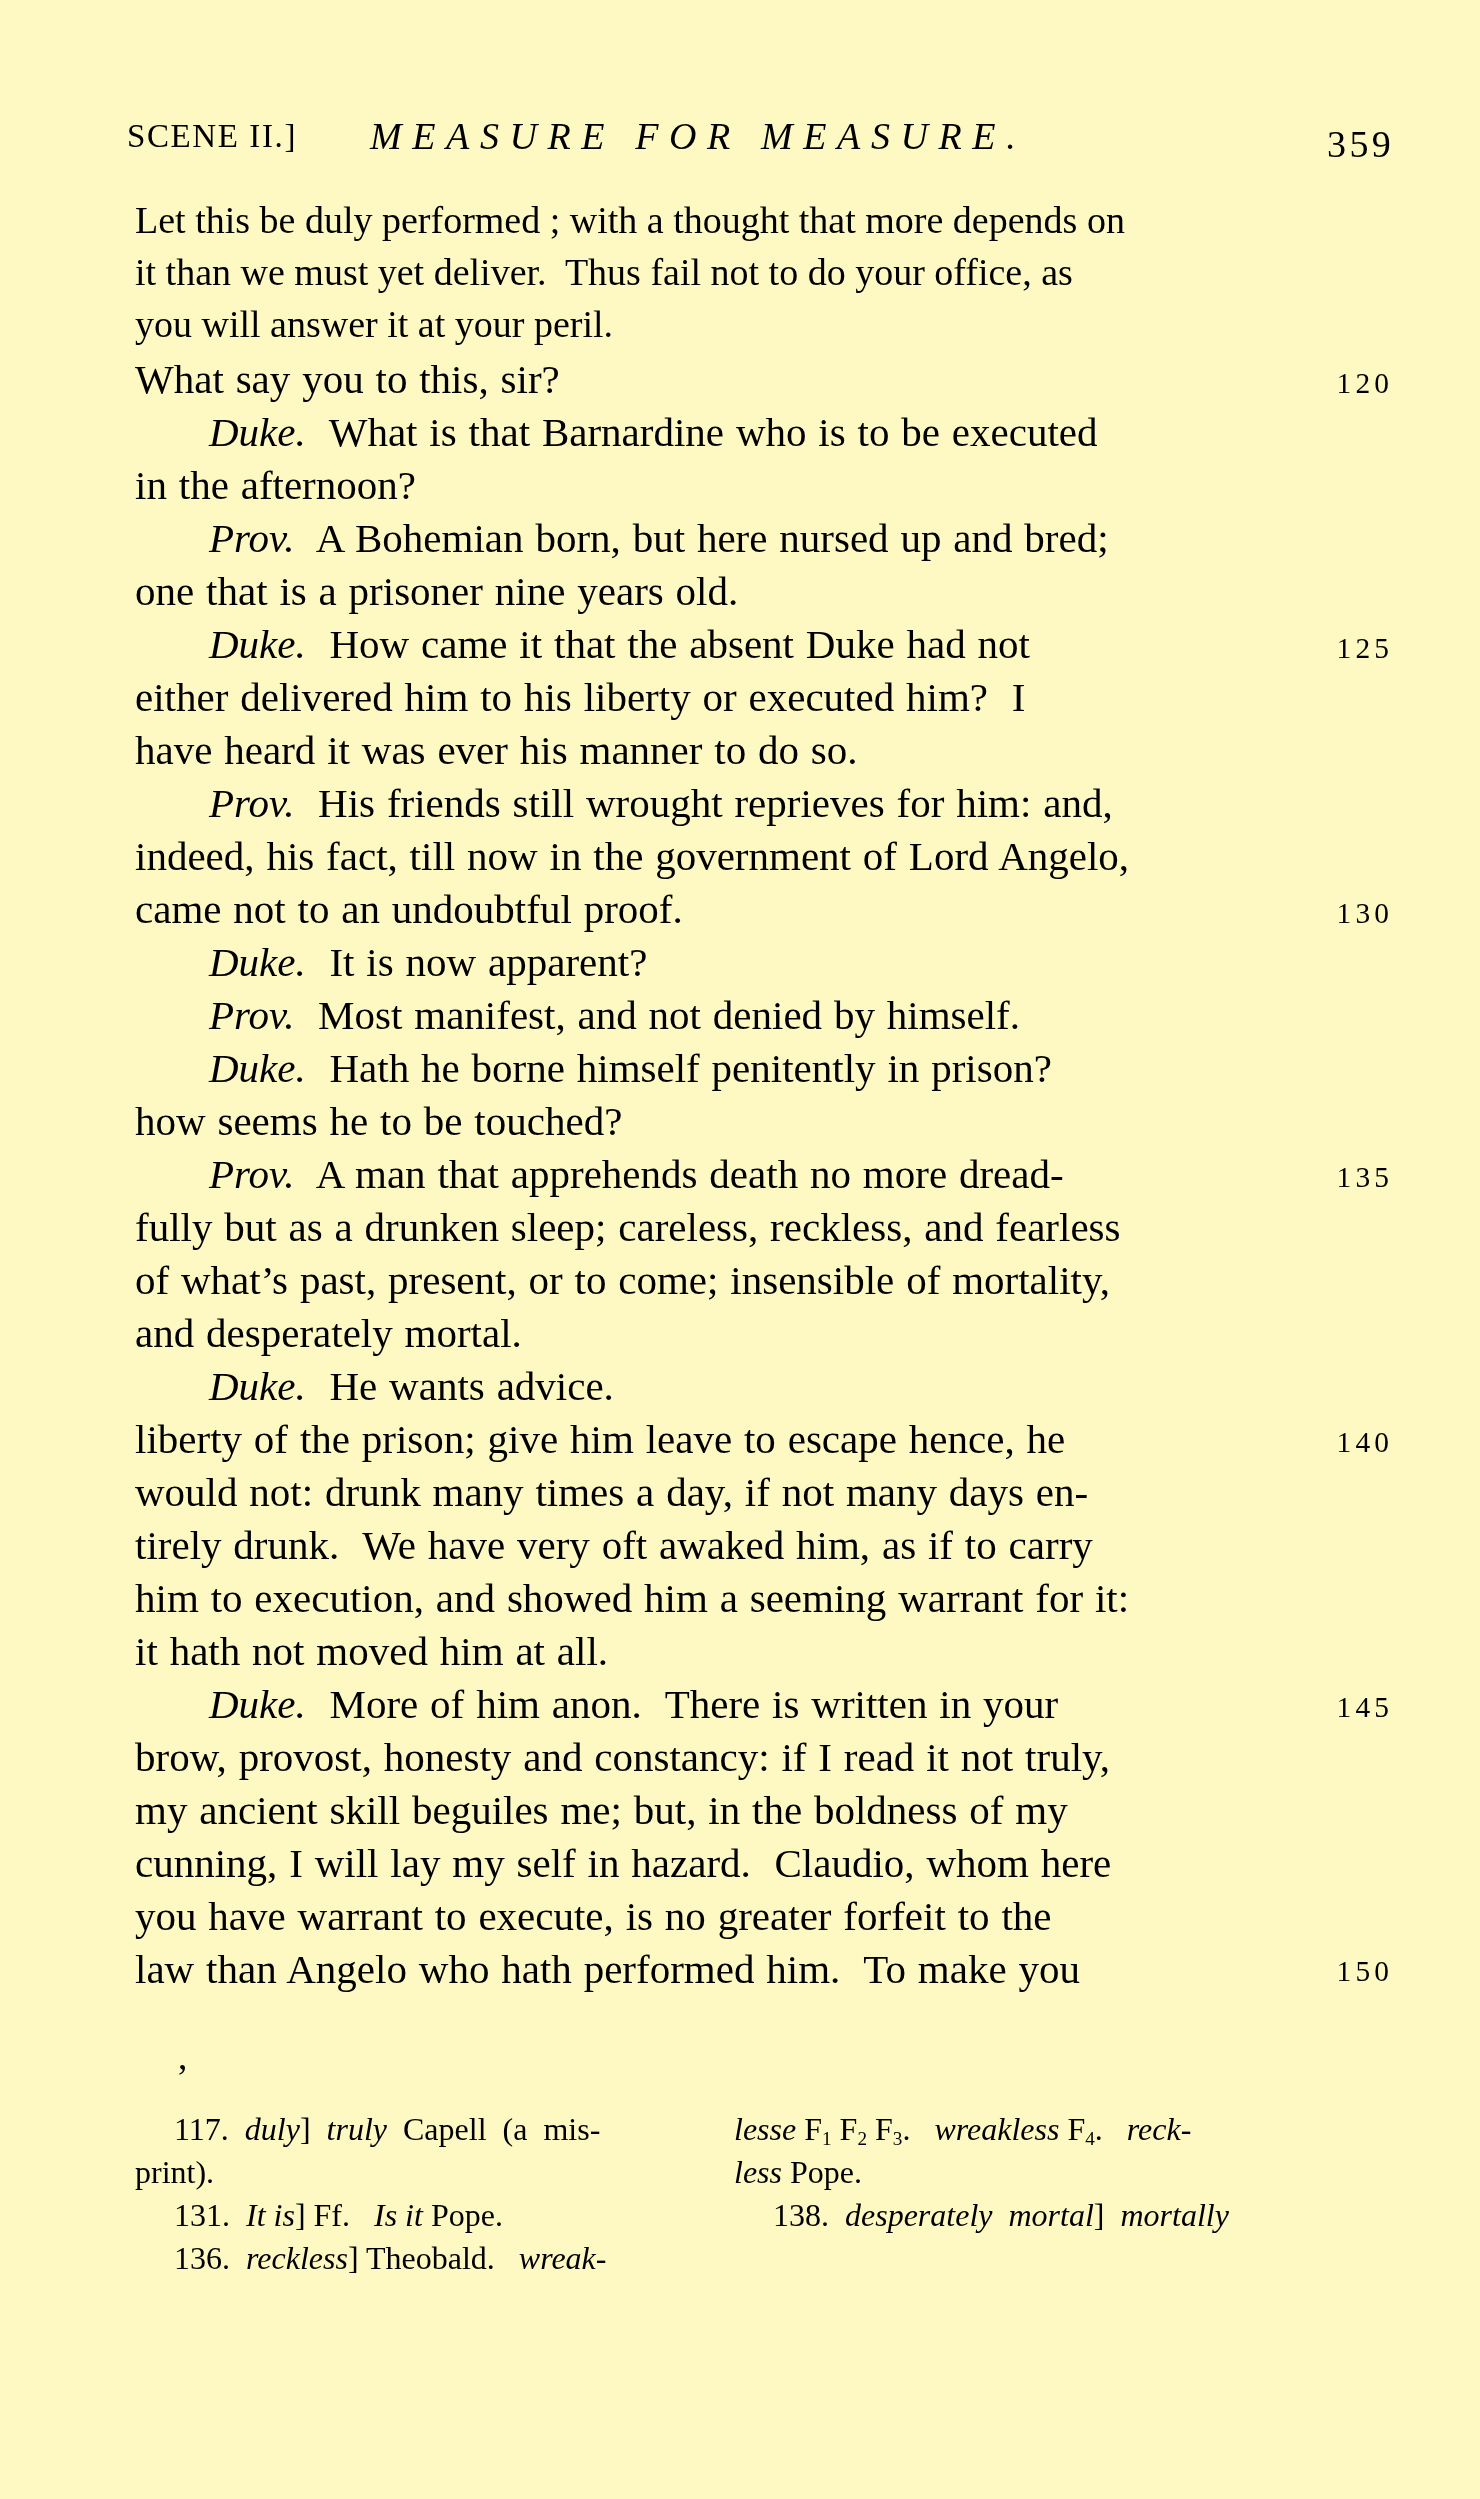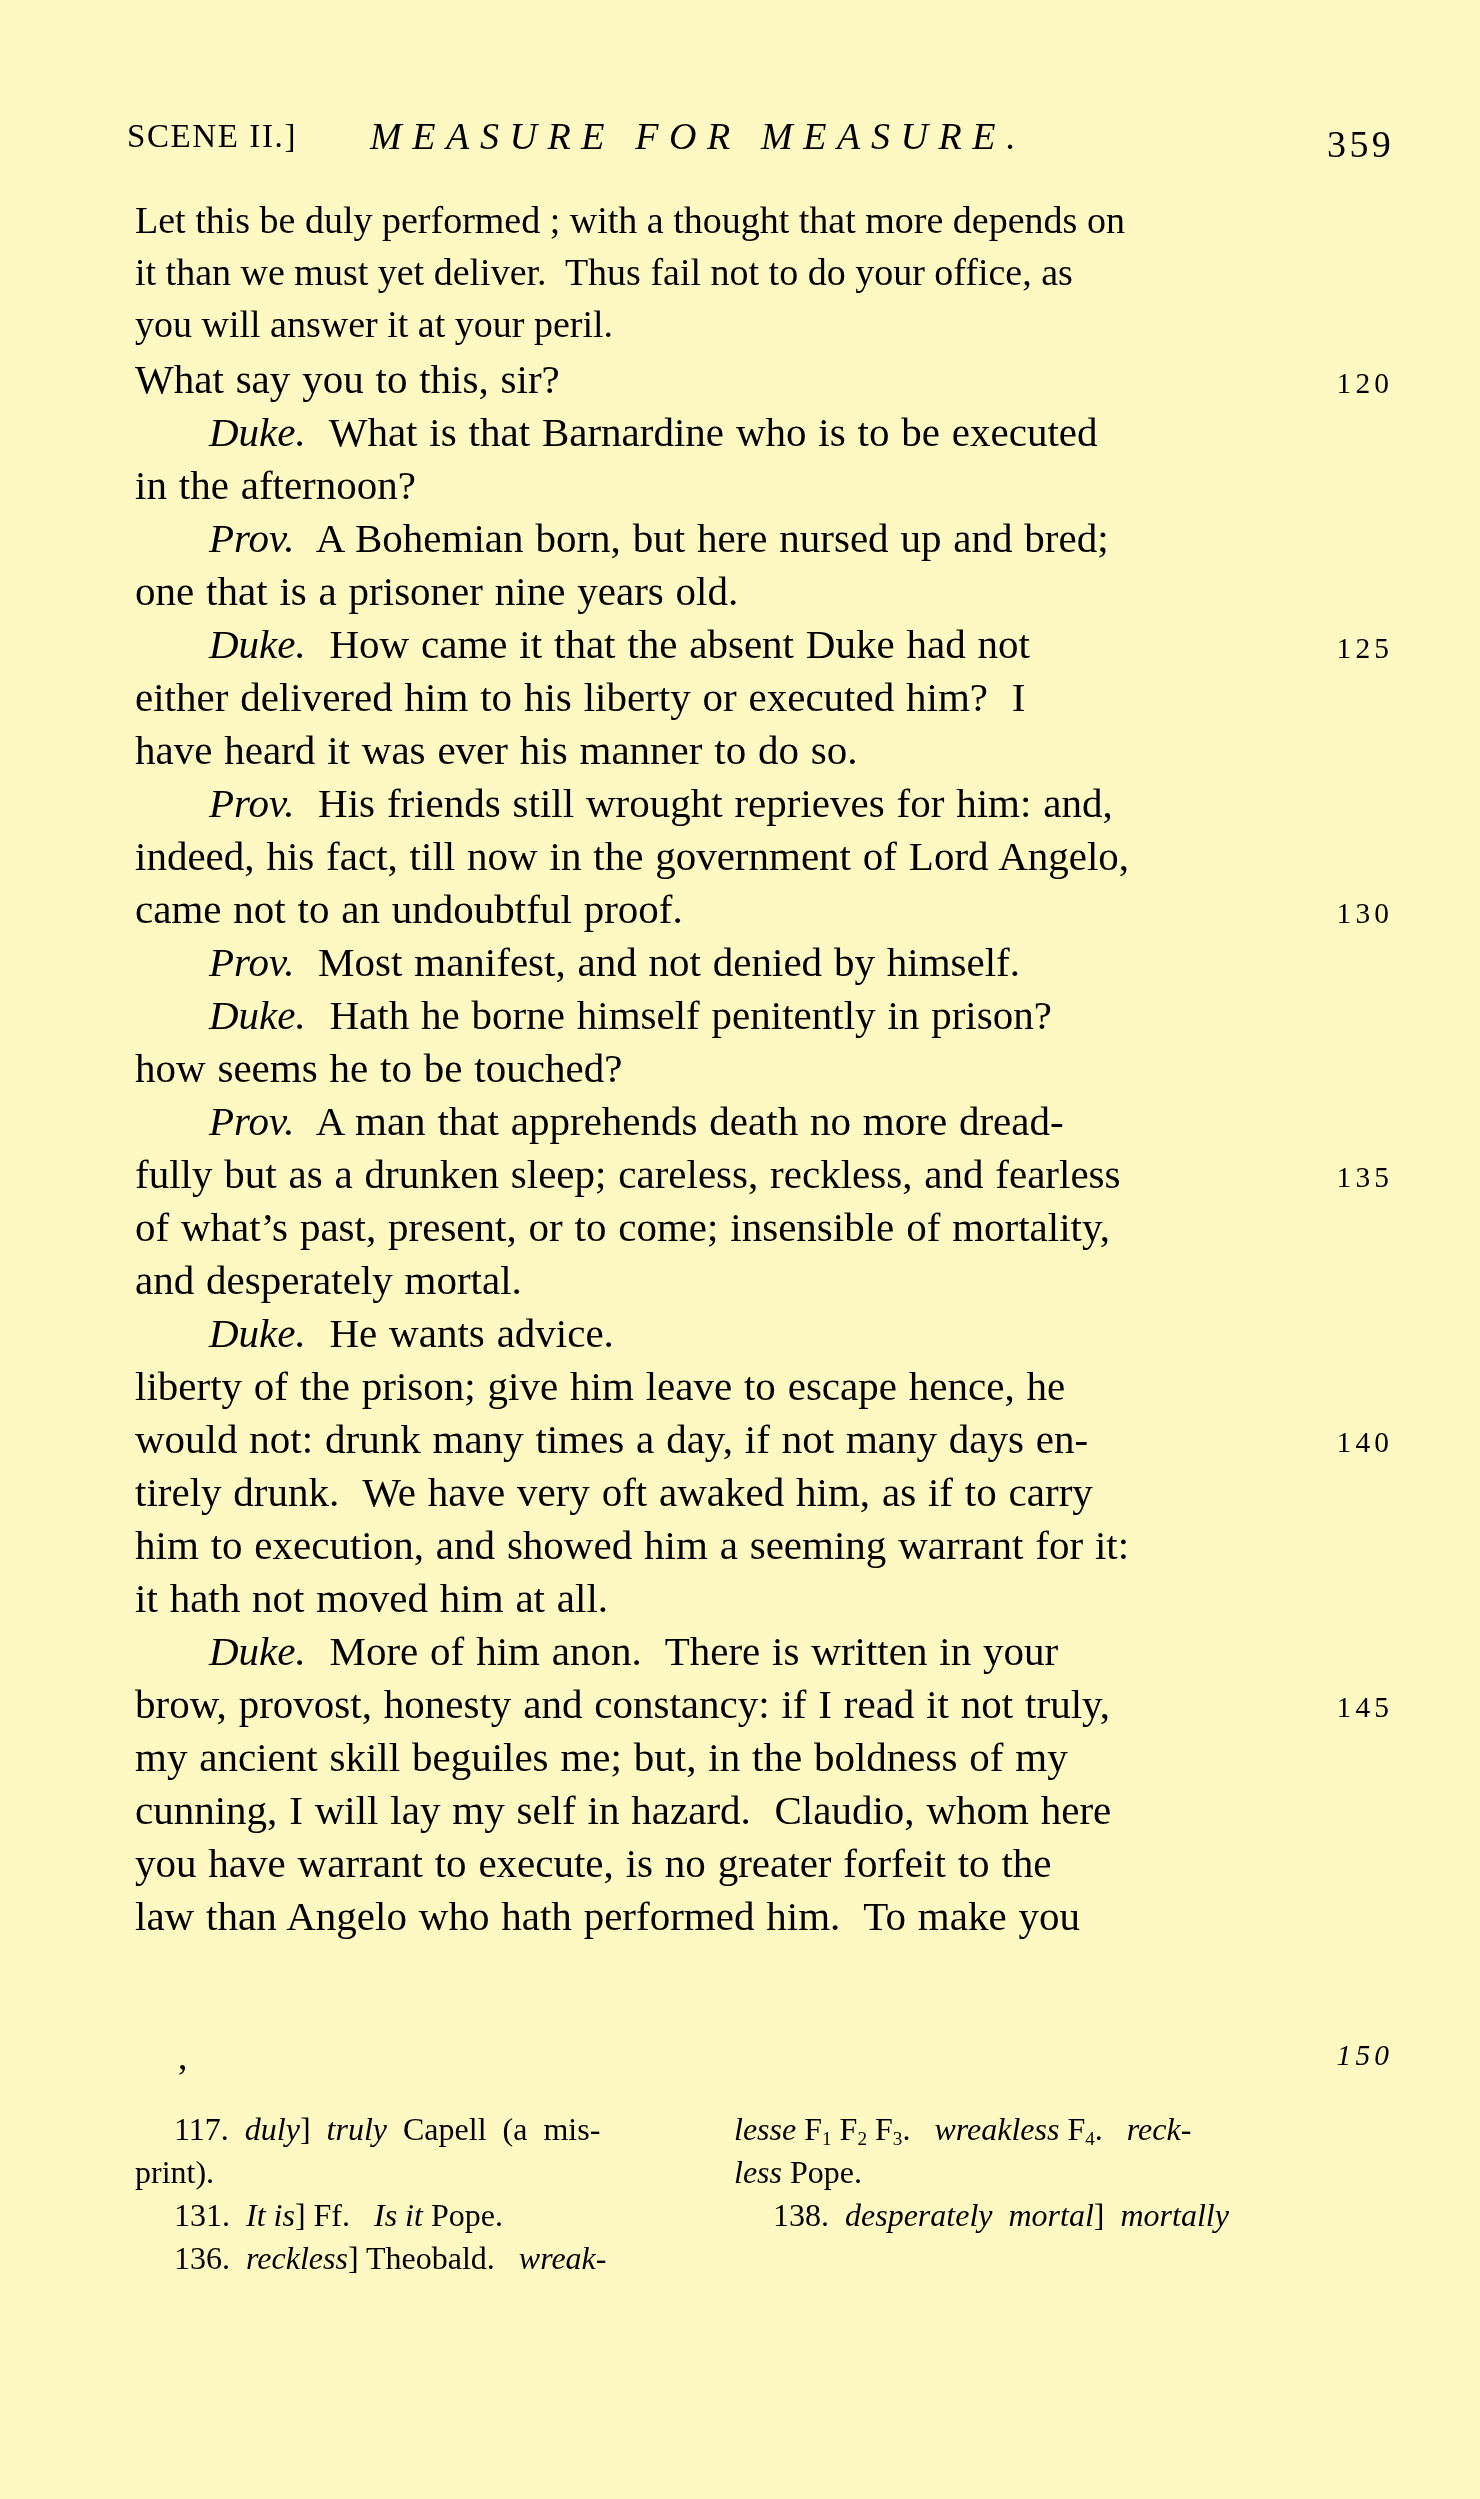--- a/index.html
+++ b/index.html
@@ -72,20 +72,21 @@
       <div class="line indent just"><span class="seg-i">Prov.</span><span class="seg-r">  A Bohemian born, but here nursed up and bred;</span></div>
       <div class="line"><span class="seg-r">one that is a prisoner nine years old.</span></div>
       <div class="line indent just"><span class="seg-i">Duke.</span><span class="seg-r">  How came it that the absent Duke had not</span></div>
       <span class="lineno" style="top: 281px;">125</span>
       <div class="line just"><span class="seg-r">either delivered him to his liberty or executed him?  I</span></div>
       <div class="line"><span class="seg-r">have heard it was ever his manner to do so.</span></div>
       <div class="line indent just"><span class="seg-i">Prov.</span><span class="seg-r">  His friends still wrought reprieves for him: and,</span></div>
       <div class="line just"><span class="seg-r">indeed, his fact, till now in the government of Lord Angelo,</span></div>
       <div class="line"><span class="seg-r">came not to an undoubtful proof.</span></div>
       <span class="lineno" style="top: 546px;">130</span>
+      <div class="line indent"><span class="seg-i">Duke.</span><span class="seg-r">  It is now apparent?</span></div>
       <div class="line indent"><span class="seg-i">Prov.</span><span class="seg-r">  Most manifest, and not denied by himself.</span></div>
       <div class="line indent just"><span class="seg-i">Duke.</span><span class="seg-r">  Hath he borne himself penitently in prison?</span></div>
       <div class="line"><span class="seg-r">how seems he to be touched?</span></div>
       <div class="line indent just"><span class="seg-i">Prov.</span><span class="seg-r">  A man that apprehends death no more dread-</span></div>
       <span class="lineno" style="top: 810px;">135</span>
       <div class="line just"><span class="seg-r">fully but as a drunken sleep; careless, reckless, and fearless</span></div>
       <div class="line just"><span class="seg-r">of what’s past, present, or to come; insensible of mortality,</span></div>
       <div class="line"><span class="seg-r">and desperately mortal.</span></div>
       <div class="line indent"><span class="seg-i">Duke.</span><span class="seg-r">  He wants advice.</span></div>
       <span class="lineno" style="top: 1075px;">140</span>
@@ -93,21 +94,21 @@
       <div class="line just"><span class="seg-r">would not: drunk many times a day, if not many days en-</span></div>
       <div class="line just"><span class="seg-r">tirely drunk.  We have very oft awaked him, as if to carry</span></div>
       <div class="line just"><span class="seg-r">him to execution, and showed him a seeming warrant for it:</span></div>
       <div class="line"><span class="seg-r">it hath not moved him at all.</span></div>
       <span class="lineno" style="top: 1340px;">145</span>
       <div class="line indent just"><span class="seg-i">Duke.</span><span class="seg-r">  More of him anon.  There is written in your</span></div>
       <div class="line just"><span class="seg-r">brow, provost, honesty and constancy: if I read it not truly,</span></div>
       <div class="line just"><span class="seg-r">my ancient skill beguiles me; but, in the boldness of my</span></div>
       <div class="line just"><span class="seg-r">cunning, I will lay my self in hazard.  Claudio, whom here</span></div>
       <div class="line just"><span class="seg-r">you have warrant to execute, is no greater forfeit to the</span></div>
-      <span class="lineno" style="top: 1688px; font-style: italic;">150</span>
+      <span class="lineno" style="top: 1604px;">150</span>
       <div class="line just"><span class="seg-r">law than Angelo who hath performed him.  To make you</span></div>
     </div>
 
   <span class="stray">’</span>
 
   <div class="fn fn-left" id="fn-left">
       <div class="line indent"><span class="seg-r">117.  </span><span class="seg-i">duly</span><span class="seg-r">]  </span><span class="seg-i">truly</span><span class="seg-r">  Capell  (a  mis-</span></div>
       <div class="line"><span class="seg-r">print).</span></div>
       <div class="line indent"><span class="seg-r">131.  </span><span class="seg-i">It is</span><span class="seg-r">] Ff.   </span><span class="seg-i">Is it</span><span class="seg-r"> Pope.</span></div>
       <div class="line indent"><span class="seg-r">136.  </span><span class="seg-i">reckless</span><span class="seg-r">] Theobald.   </span><span class="seg-i">wreak-</span></div>

